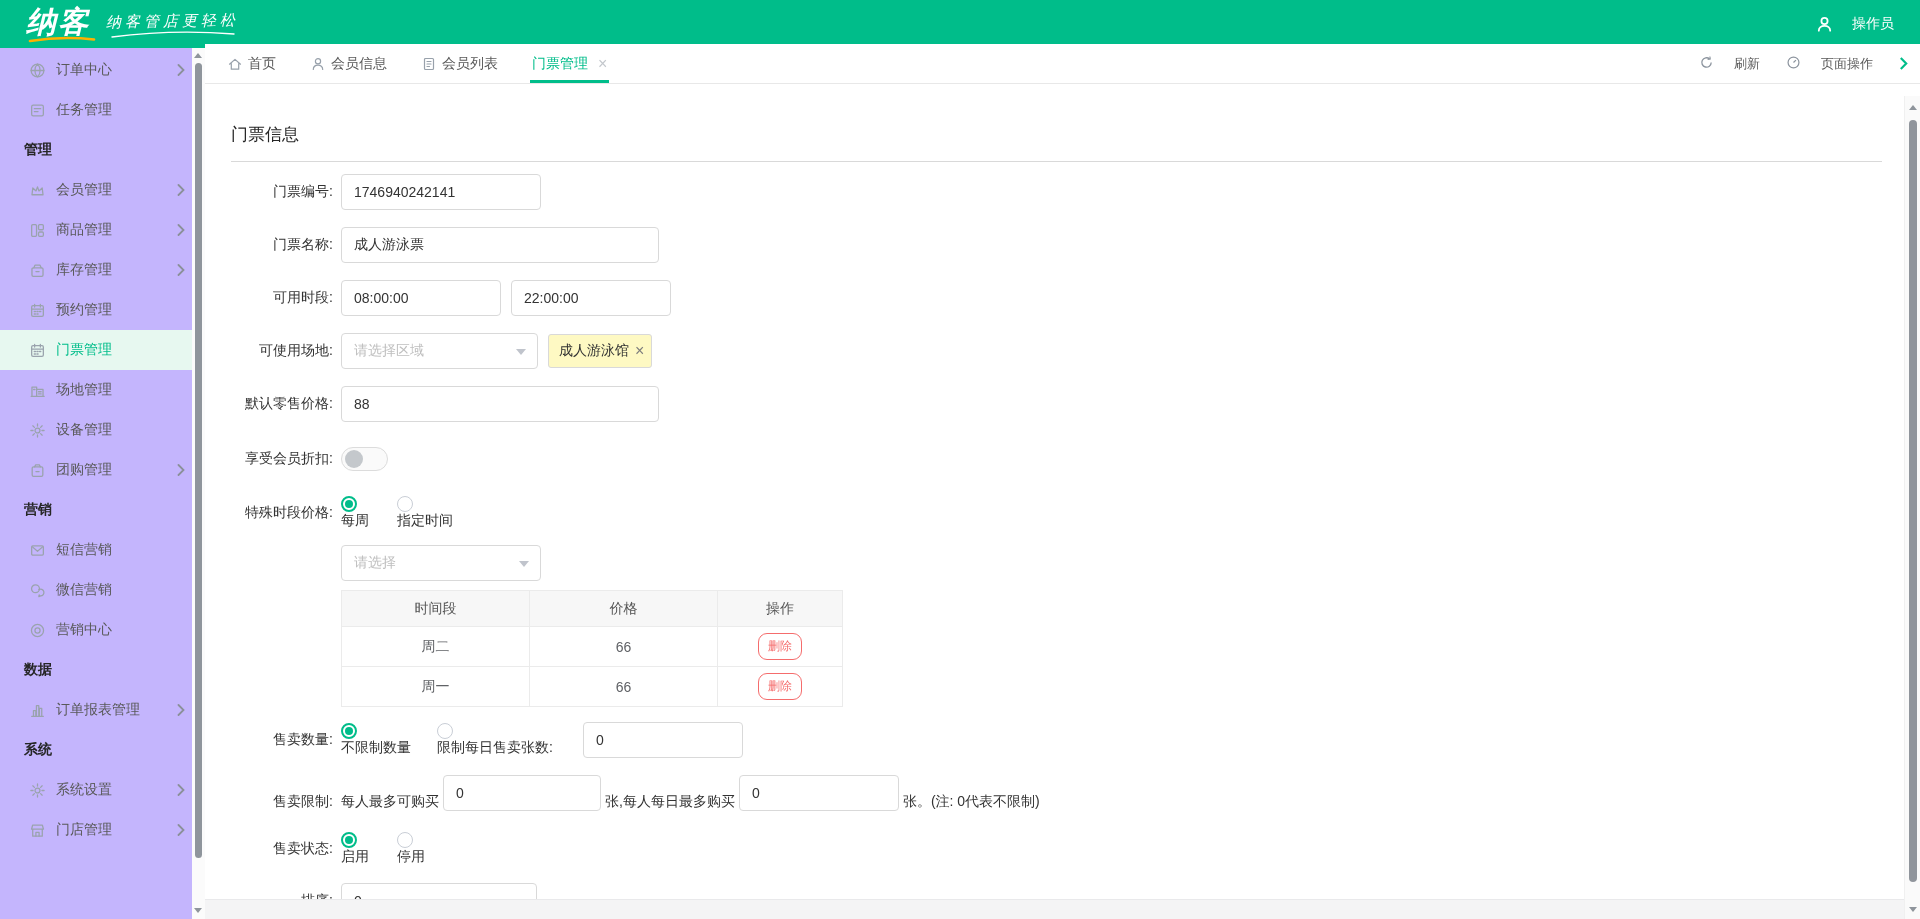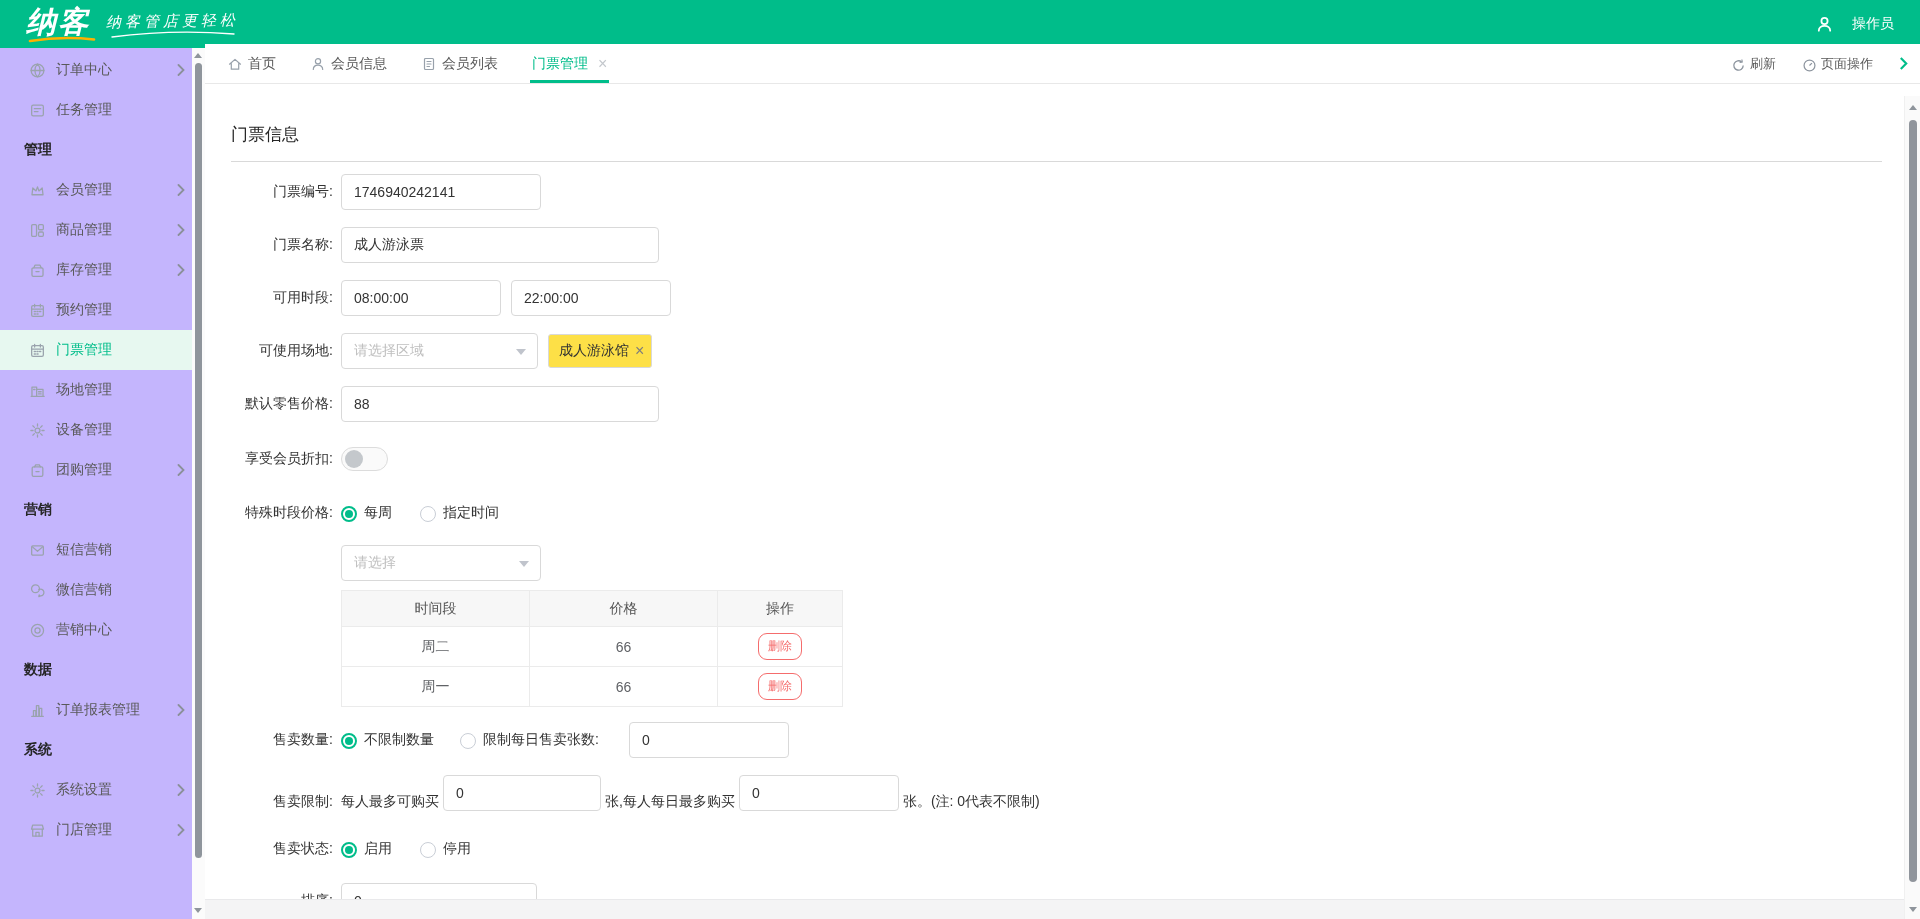--- a/index.html
+++ b/index.html
@@ -48,47 +48,47 @@
   
   .tabbar{position:absolute;left:205px;top:44px;width:1715px;height:40px;background:#fff;
     border-bottom:1px solid #e8e8e8;display:flex;align-items:center;padding-left:20px;}
   .tab{display:flex;align-items:center;height:100%;margin-right:30px;font-size:14px;color:var(--gray);
     position:relative;padding:0 2px;cursor:pointer;}
   .tab .t-icon{margin-right:5px;color:#98a1ab;display:flex;}
   .tab.active{color:var(--accent);}
   .tab.active::after{content:"";position:absolute;left:0;right:0;bottom:0;height:3px;background:var(--accent);}
   .tab .t-close{margin-left:10px;color:#c3c7cc;font-size:16px;line-height:1;}
   .tab-tools{margin-left:auto;display:flex;align-items:center;gap:26px;padding-right:12px;font-size:13px;color:var(--gray);}
-  .tool{display:flex;align-items:flex-end;gap:4px;cursor:pointer;}
+  .tool{display:flex;align-items:flex-start;gap:20px;cursor:pointer;}
   .tool .t-icon{color:#8c949e;display:flex;}
   .tools-chevron{color:var(--accent);display:flex;cursor:pointer;}
 
   
   .content{position:absolute;left:205px;top:97px;width:1699px;height:802px;background:#fff;overflow:hidden;}
   .page-title{position:absolute;left:26px;top:26px;font-size:17px;color:#262626;}
   .title-divider{position:absolute;left:26px;right:22px;top:64px;border-bottom:1px solid #d9d9d9;}
 
   .frow{position:absolute;left:26px;display:flex;align-items:center;height:36px;}
   .flabel{width:102px;text-align:right;margin-right:8px;font-size:14px;color:var(--txt);flex:none;white-space:nowrap;}
   .tin{height:36px;border:1px solid var(--bd);border-radius:4px;font-size:14px;color:var(--txt);
     padding:0 12px;background:#fff;font-family:inherit;outline:none;}
   .w200{width:200px;} .w318{width:318px;} .w160{width:160px;} .w158{width:158px;} .w196{width:196px;}
   .tsel{position:relative;height:36px;border:1px solid var(--bd);border-radius:4px;display:flex;
     align-items:center;padding:0 30px 0 12px;font-size:14px;color:#bfbfbf;cursor:pointer;background:#fff;}
   .tsel .caret{position:absolute;right:11px;top:15px;width:0;height:0;
     border-left:5px solid transparent;border-right:5px solid transparent;border-top:6px solid #c0c4cc;}
   .vtag{border:1px solid var(--bd);border-radius:3px;height:34px;display:flex;align-items:center;
-    padding:0 7px 0 10px;margin-left:10px;font-size:14px;color:var(--txt);background:#fde047;}
+    padding:0 7px 0 10px;margin-left:10px;font-size:14px;color:var(--txt);background:#fef9c3;}
   .vtag .tag-close{margin-left:6px;color:#7d7d7d;font-size:16px;line-height:1;cursor:pointer;}
 
   .toggle{width:47px;height:24px;border-radius:12px;background:#fafafa;border:1px solid #dcdcdc;
     position:relative;cursor:pointer;}
   .toggle::after{content:"";position:absolute;left:3px;top:2px;width:18px;height:18px;border-radius:50%;background:#c4c8cc;}
 
-  .radio-opt{display:flex;align-items:flex-end;cursor:pointer;}
+  .radio-opt{display:flex;align-items:flex-start;cursor:pointer;flex-direction:column;}
   .radio{width:16px;height:16px;border-radius:50%;border:1px solid #c9ced6;background:#fff;
     margin-right:7px;position:relative;flex:none;}
   .radio.checked{border:2px solid var(--accent);}
   .radio.checked::after{content:"";position:absolute;inset:2px;border-radius:50%;background:var(--accent);}
   .ropt-label{font-size:14px;color:var(--txt);white-space:nowrap;}
   .inline-txt{font-size:14px;color:var(--txt);white-space:nowrap;}
 
   
   .ptable{position:absolute;left:136px;top:493px;width:502px;border:1px solid #ebebeb;border-bottom:none;}
   .prow{display:grid;grid-template-columns:188px 188px 124px;}

